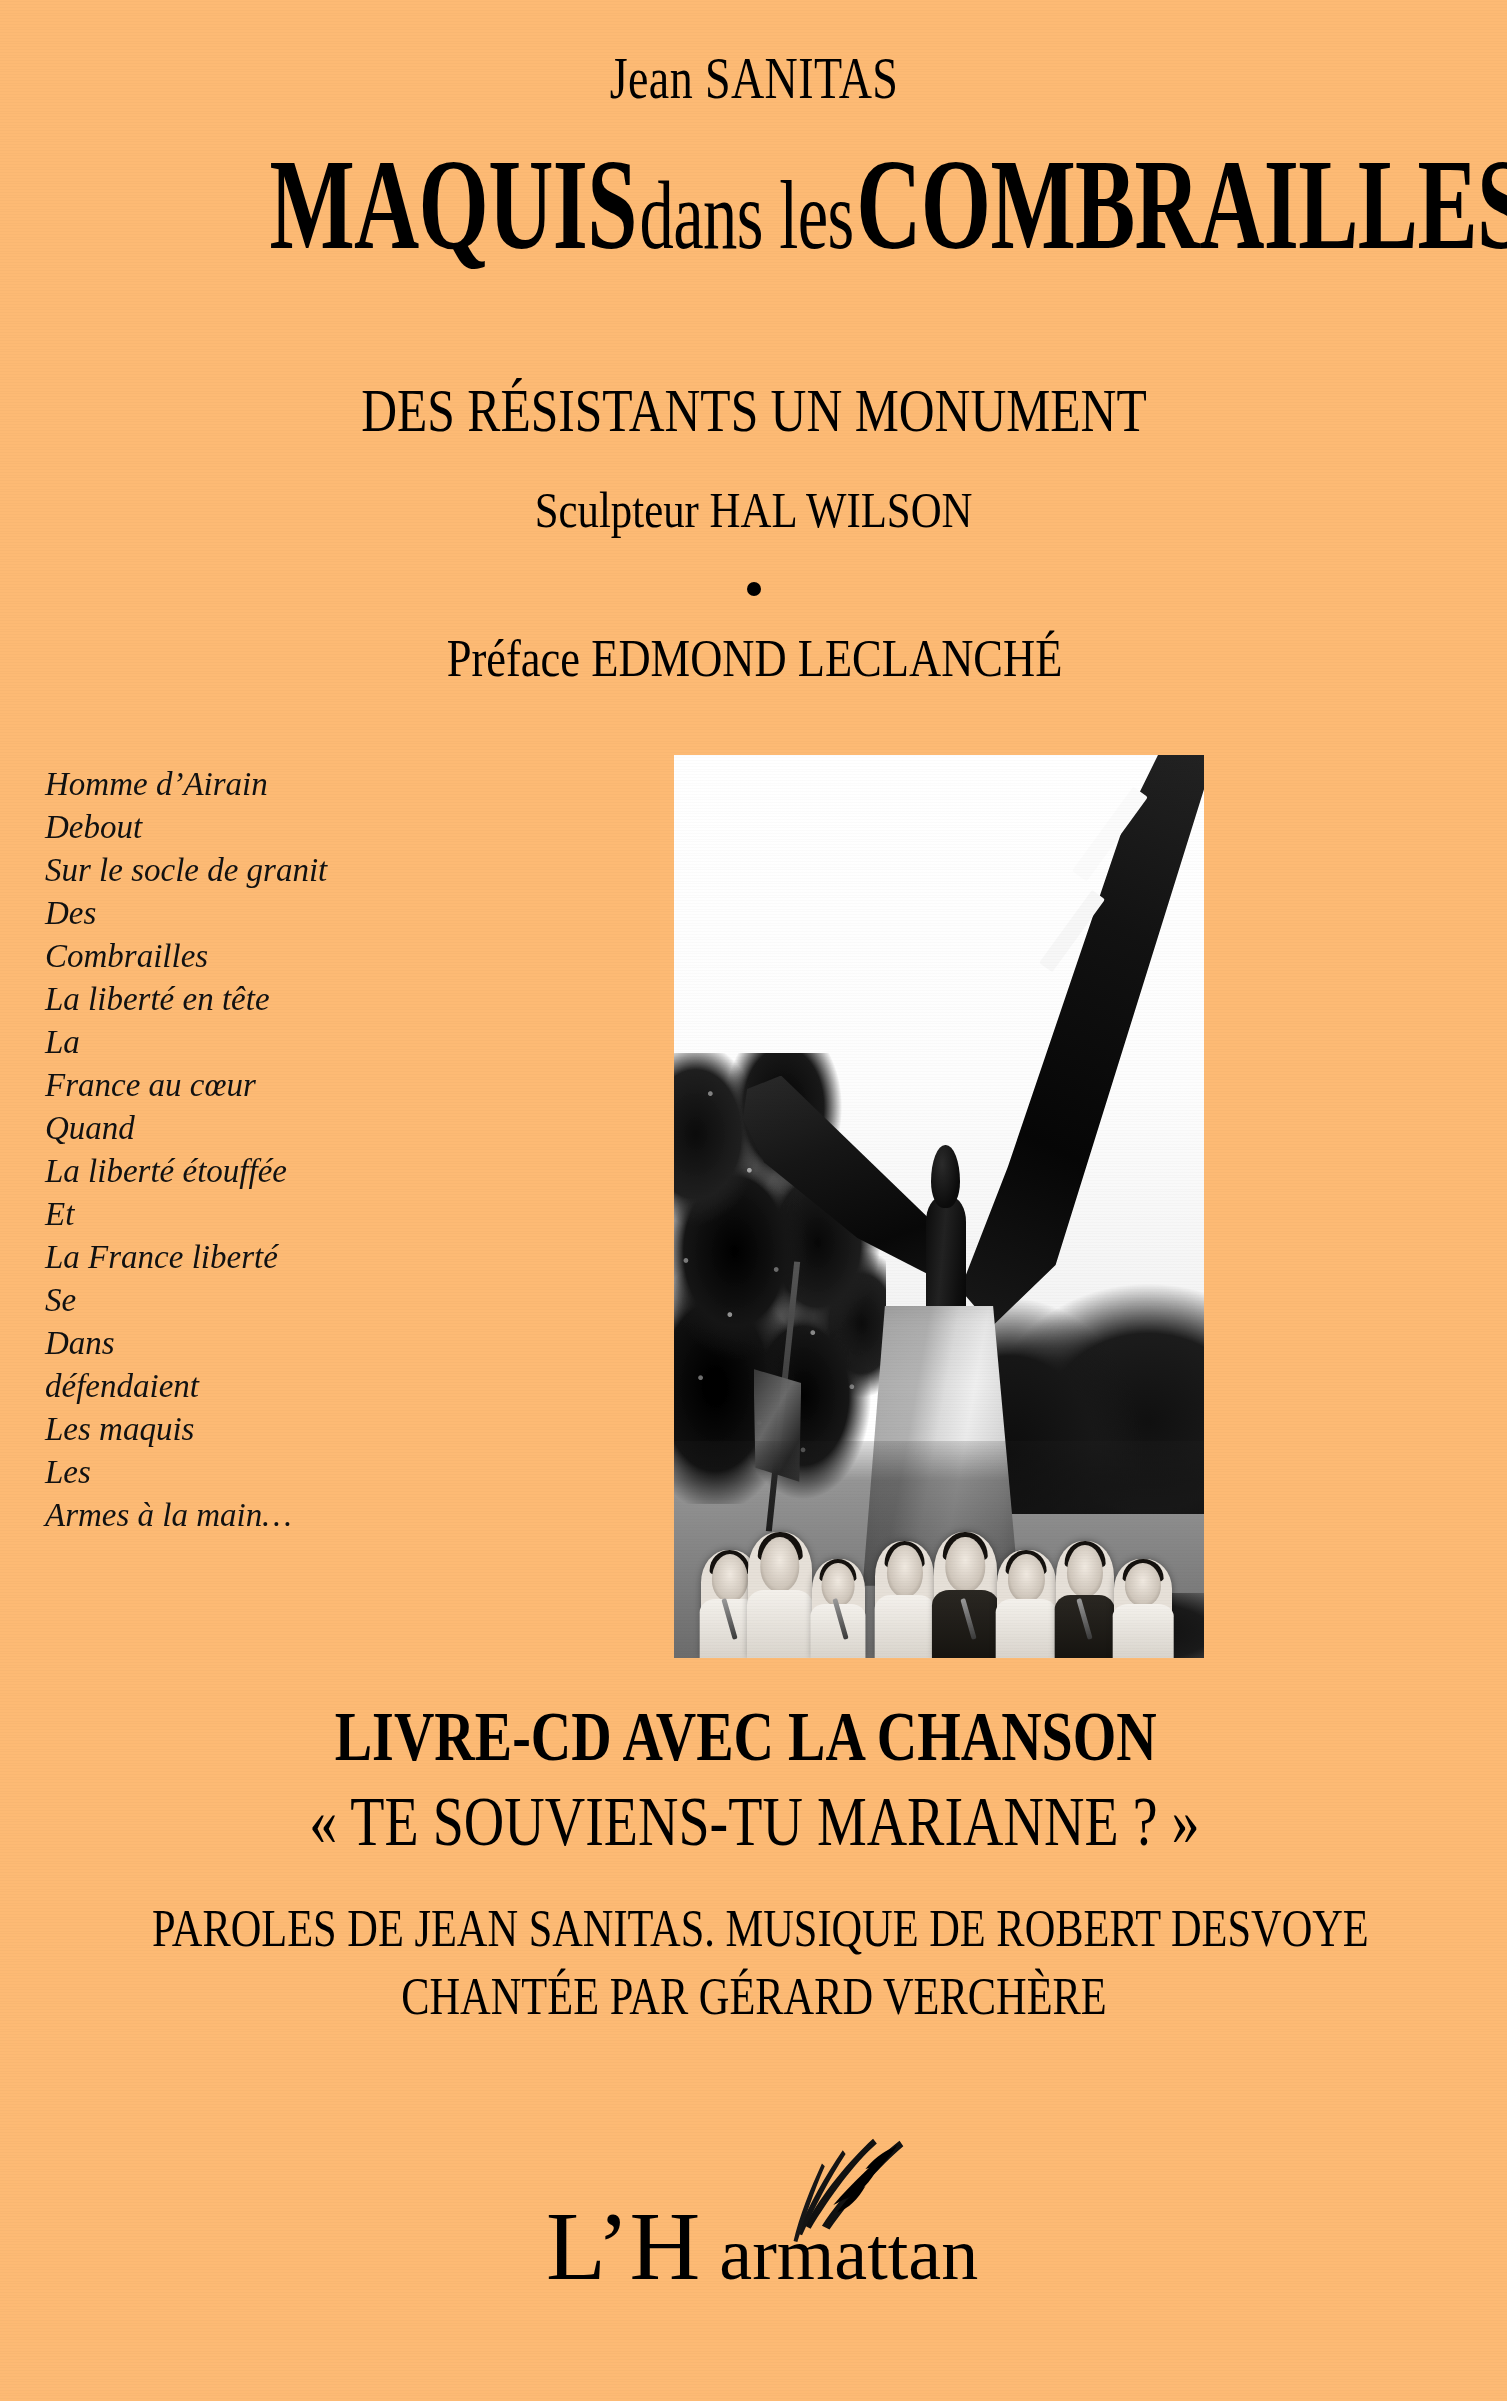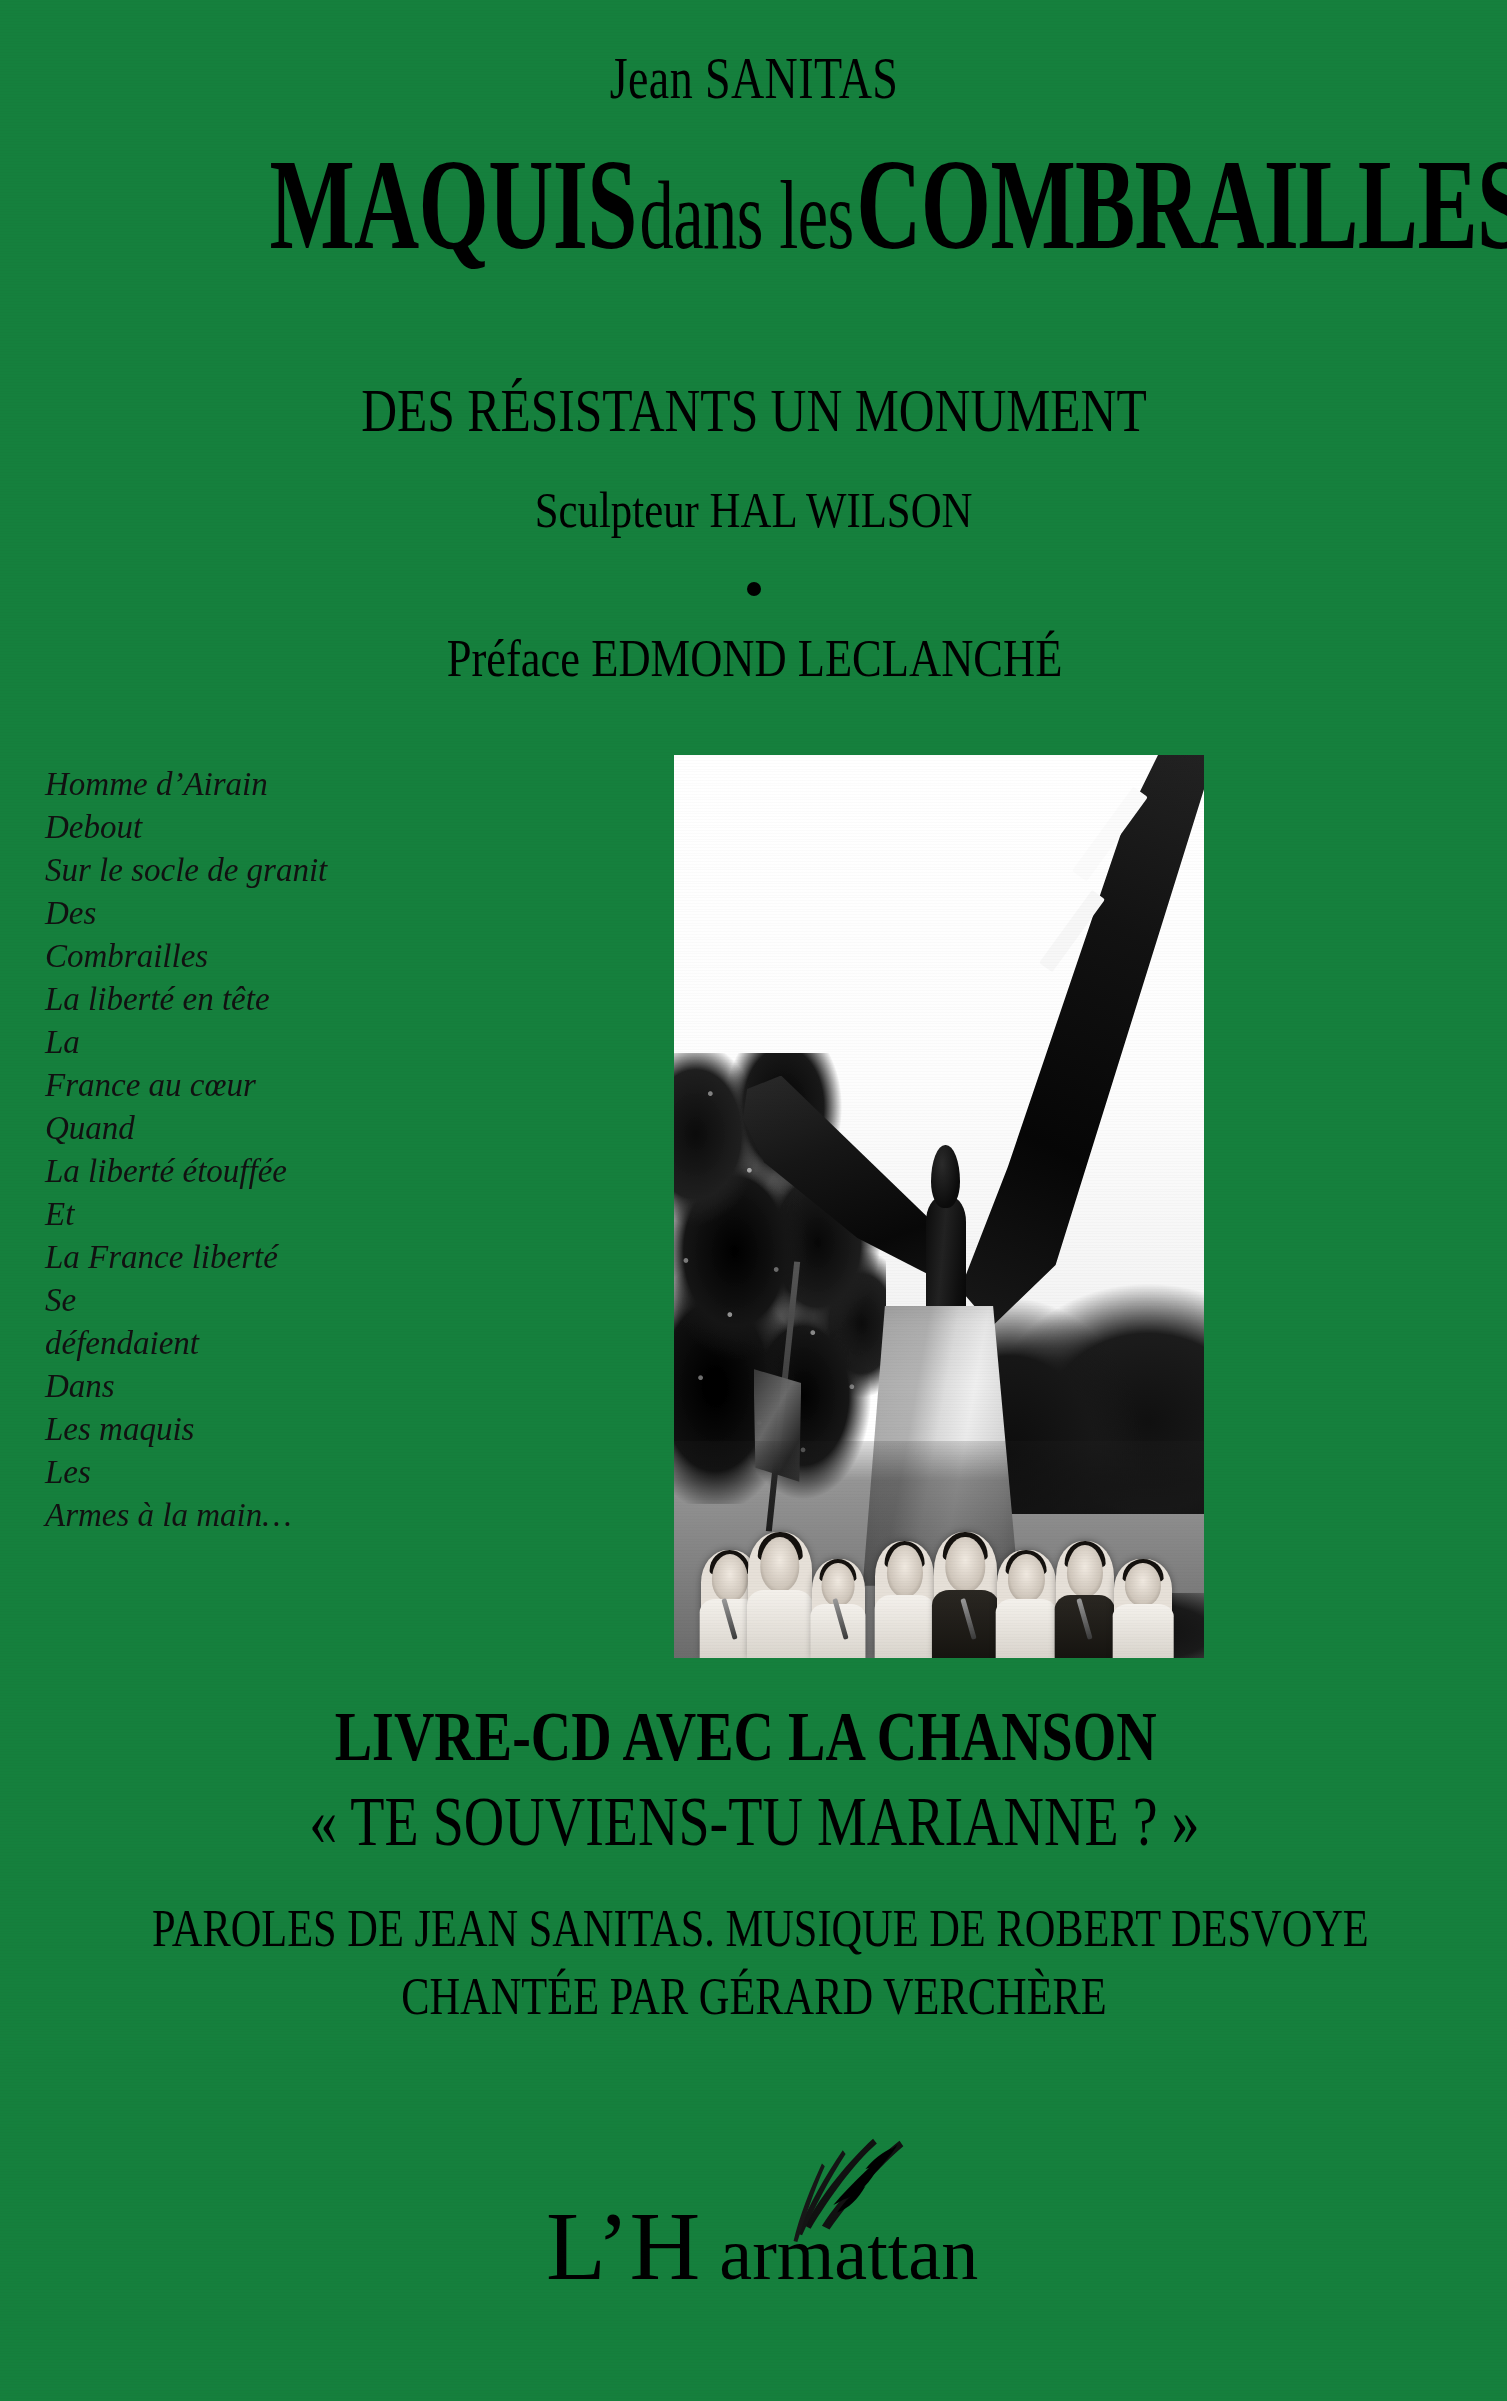--- a/index.html
+++ b/index.html
@@ -13,21 +13,21 @@
     height: 2402px;
     position: relative;
     overflow: hidden;
     font-family: "Liberation Serif", "DejaVu Serif", serif;
     color: #000000;
   }
 
   .page {
     position: absolute;
     inset: 0;
-    background: #15803d;
+    background: #fdba74;
   }
 
   
   .author {
     position: absolute;
     left: 0;
     right: 0;
     top: 49px;
     text-align: center;
     font-size: 59px;
@@ -564,22 +564,22 @@
     <span class="line">Des</span>
     <span class="line">Combrailles</span>
     <span class="line">La liberté en tête</span>
     <span class="line">La</span>
     <span class="line">France au cœur</span>
     <span class="line">Quand</span>
     <span class="line">La liberté étouffée</span>
     <span class="line">Et</span>
     <span class="line">La France liberté</span>
     <span class="line">Se</span>
+    <span class="line">Dans</span>
     <span class="line">défendaient</span>
-    <span class="line">Dans</span>
     <span class="line">Les maquis</span>
     <span class="line">Les</span>
     <span class="line">Armes à la main…</span>
   </div>
 
   <div class="photo">
     <div class="photo-inner">
       <div class="sky"></div>
       <div class="treeline-right"></div>
       <div class="tree-left"></div>

